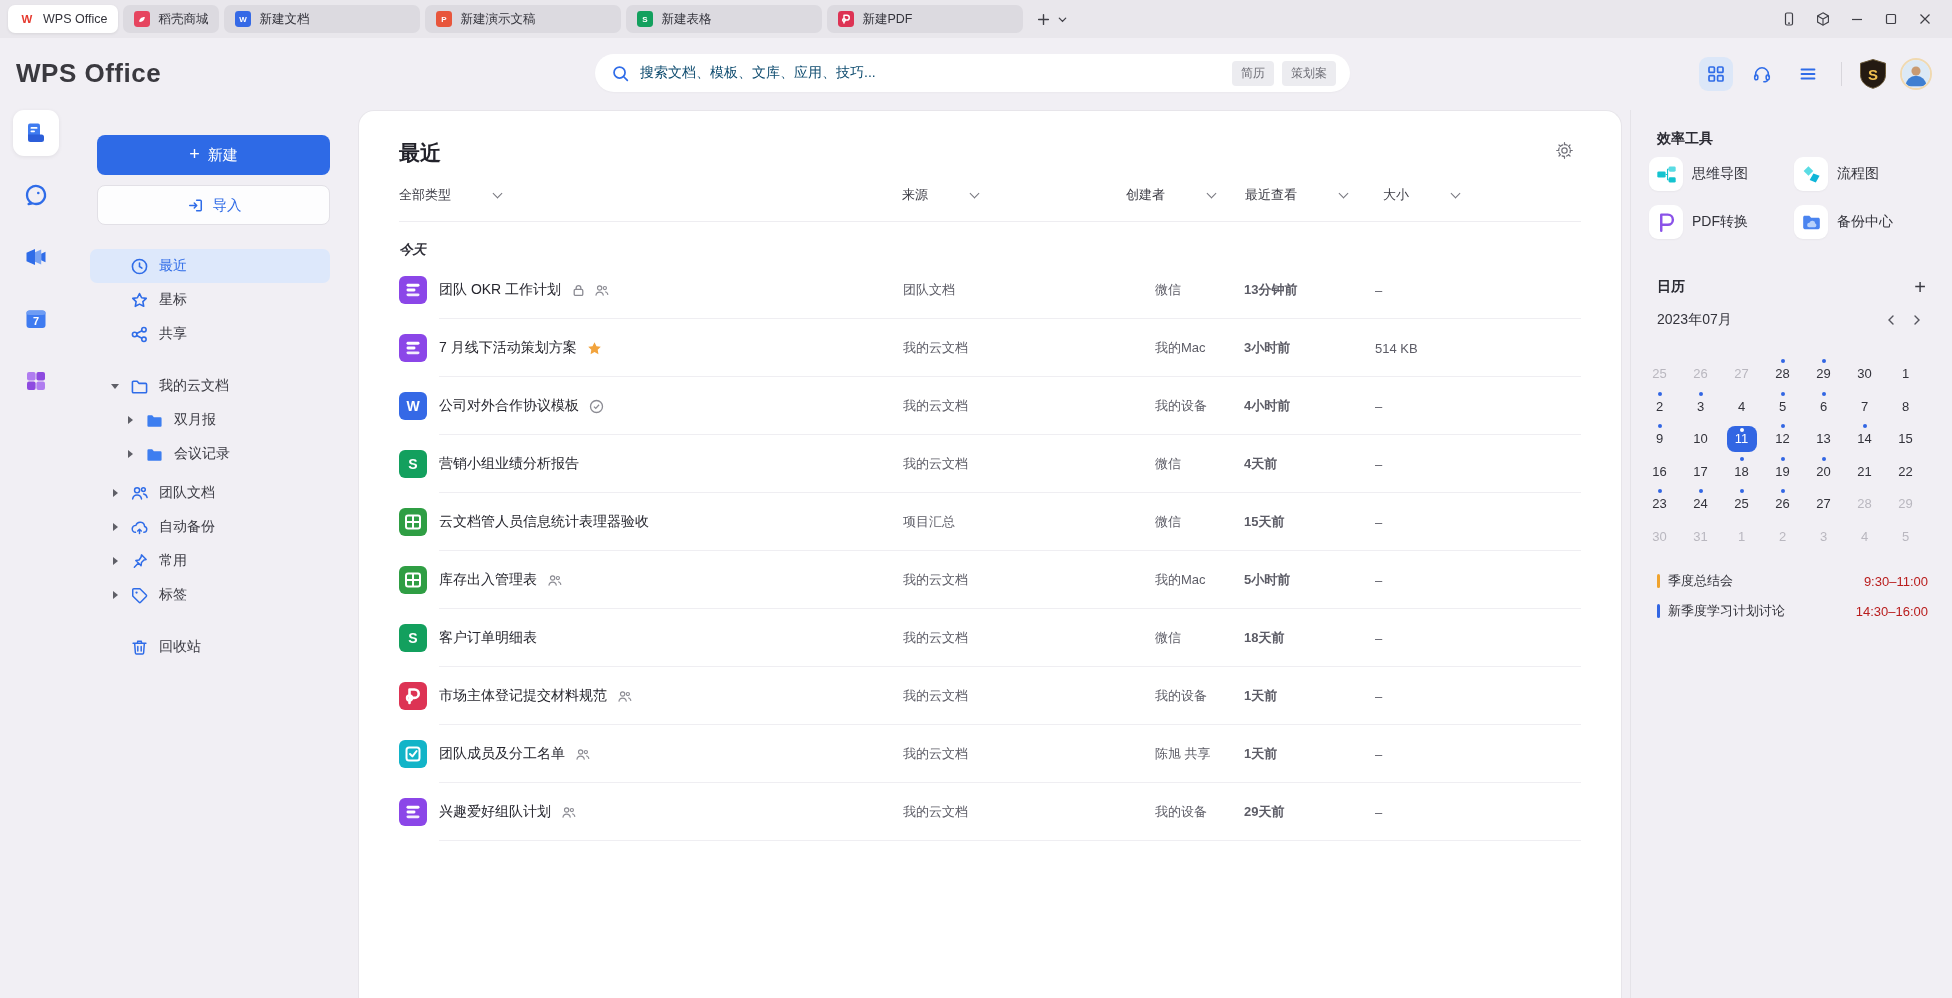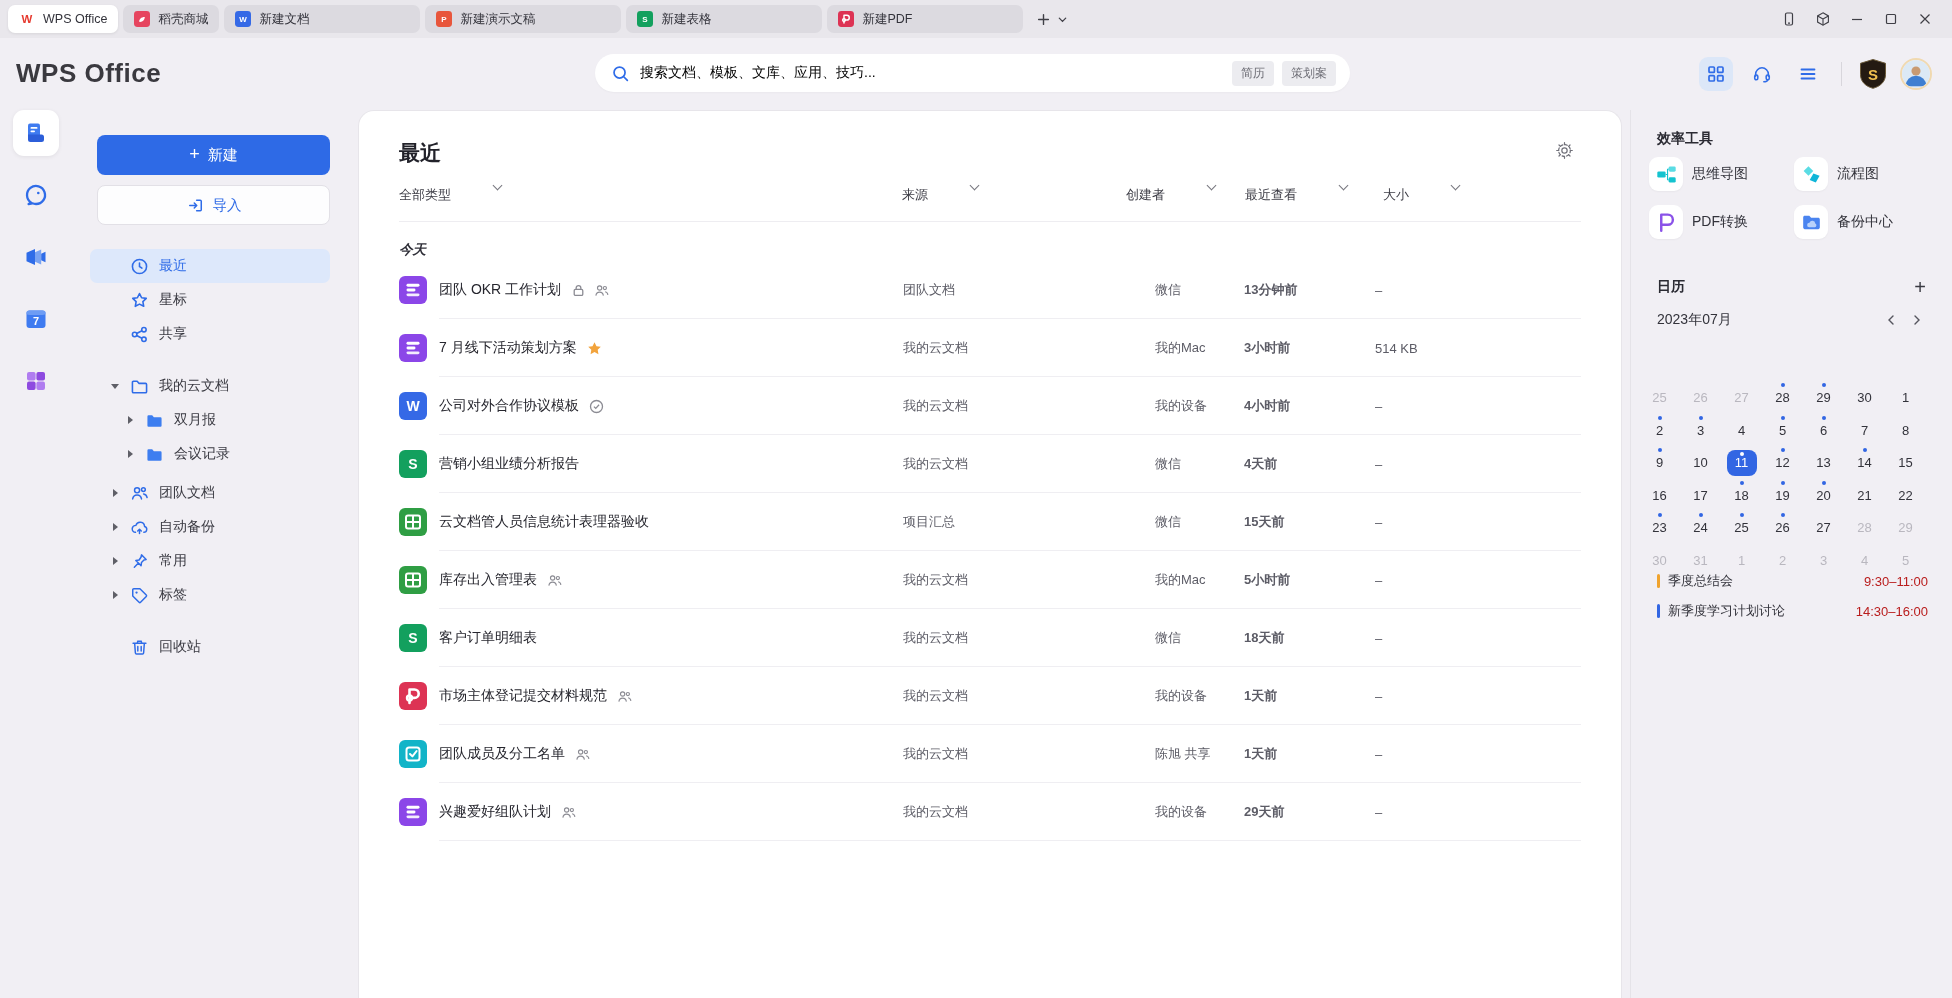--- a/index.html
+++ b/index.html
@@ -22,21 +22,21 @@
   .win-btn { width:34px; height:38px; display:flex; align-items:center; justify-content:center; }
   .win-btn svg { width:16px; height:16px; }
 
   
   .header { position:absolute; left:0; top:38px; width:1952px; height:72px; background:#f1eff4; }
   .logo { position:absolute; left:16px; top:20px; font-size:26px; font-weight:700; letter-spacing:.5px;
     color:#3a393f; transform:scaleY(.96); }
   .searchbar { position:absolute; left:595px; top:16px; width:755px; height:38px; background:#fff;
     border-radius:19px; display:flex; align-items:center; padding:0 14px 0 16px; box-shadow:0 1px 2px rgba(0,0,0,.03); }
   .searchbar .sicon { width:19px; height:19px; margin-right:10px; flex:0 0 19px; }
-  .search-ph { flex:1; font-size:14px; color:#000000; }
+  .search-ph { flex:1; font-size:14px; color:#0c4a6e; }
   .search-tags { display:flex; gap:8px; }
   .stag { background:#ececf0; color:#6e6e76; font-size:12px; padding:4px 9px; border-radius:4px; }
   .hicons { position:absolute; right:20px; top:19px; display:flex; align-items:center; gap:12px; }
   .hbtn { width:34px; height:34px; display:flex; align-items:center; justify-content:center; border-radius:9px; }
   .hbtn.apps { background:#dce7f8; }
   .hbtn svg { width:20px; height:20px; }
   .hdivider { width:1px; height:24px; background:#d8d6dc; margin:0 4px; }
   .svip { width:30px; height:32px; }
   .avatar { width:32px; height:32px; border-radius:50%; overflow:hidden; border:2px solid #f0d9b0; }
 
@@ -69,21 +69,21 @@
   .nav-gap { height:18px; }
   .nav-gap-sm { height:5px; }
 
   
   .card { position:absolute; left:358px; top:110px; width:1264px; bottom:0; background:#fff;
     border:1px solid #e7e5ea; border-bottom:none; border-radius:16px 16px 0 0; }
   .card-title { position:absolute; left:40px; top:28px; font-size:21px; font-weight:700; color:#22222a; }
   .gear-btn { position:absolute; right:44px; top:30px; width:22px; height:22px; }
   .gear-btn svg { width:19px; height:19px; }
   .filters { position:absolute; left:0; top:75px; width:100%; height:26px; }
-  .filter { position:absolute; display:flex; font-size:13px; color:#3c3c45;gap:36px; }
+  .filter { position:absolute; display:flex; align-items:center; font-size:13px; color:#3c3c45;gap:36px; }
   .chev { width:7px; height:7px; border-right:1.4px solid #76767e; border-bottom:1.4px solid #76767e;
     transform:rotate(45deg); margin-left:7px; margin-top:-4px; }
   .filters-divider { position:absolute; left:40px; right:40px; top:110px; height:1px; background:#eeedf1; }
   .group-label { position:absolute; left:40px; top:130px; font-size:13.5px; font-weight:700; color:#2e2e37;font-style:italic; }
   .file-list { position:absolute; left:0; top:150px; width:100%; }
   .file-row { position:relative; height:58px; }
   .file-row::after { content:""; position:absolute; left:80px; right:40px; bottom:0; height:1px; background:#efeef2; }
   .f-icon { position:absolute; left:40px; top:15px; width:28px; height:28px; }
   .f-icon svg { width:28px; height:28px; }
   .f-name { position:absolute; left:80px; top:0; height:58px; display:flex; align-items:center; max-width:450px; }
@@ -106,21 +106,21 @@
   .tool-label { font-size:14px; color:#33333b; }
   .cal-head { position:absolute; left:26px; right:26px; top:168px; display:flex; align-items:center; justify-content:space-between; }
   .cal-title { font-size:14px; font-weight:700; color:#2b2b33; }
   .cal-add { font-size:20px; font-weight:300; color:#3a3a42; line-height:16px; }
   .cal-month-row { position:absolute; left:26px; right:22px; top:200px; display:flex; align-items:center; }
   .cal-month { font-size:14px; color:#33333b; flex:1; }
   .cal-nav { width:26px; height:20px; display:flex; align-items:center; justify-content:center; }
   .cal-nav svg { width:12px; height:12px; }
   .cal-grid { position:absolute; left:8px; top:232px; display:grid; grid-template-columns:repeat(7,41px); }
   .wd { height:24px; display:flex; align-items:center; justify-content:center; font-size:12.5px; color:#5a5a63; }
-  .days { position:absolute; left:8px; top:272px; display:grid; grid-template-columns:repeat(7,41px); }
+  .days { position:absolute; left:8px; top:248px; display:grid; grid-template-columns:repeat(7,41px); }
   .day { height:32.5px; display:flex; align-items:center; justify-content:center; position:relative;
     font-size:13px; color:#33333b; }
   .day .num { width:30px; height:26px; line-height:26px; text-align:center; border-radius:8px; }
   .day.muted { color:#b9b7bf; }
   .day .dotmark { display:none; position:absolute; top:1px; left:50%; transform:translateX(-50%);
     width:4px; height:4px; border-radius:50%; background:#3266e3; }
   .day.dot .dotmark { display:block; }
   .day.selected .num { background:#3266e3; color:#fff; }
   .day.selected .dotmark { background:#fff; top:5px; }
   .events { position:absolute; left:26px; right:24px; top:456px; }

